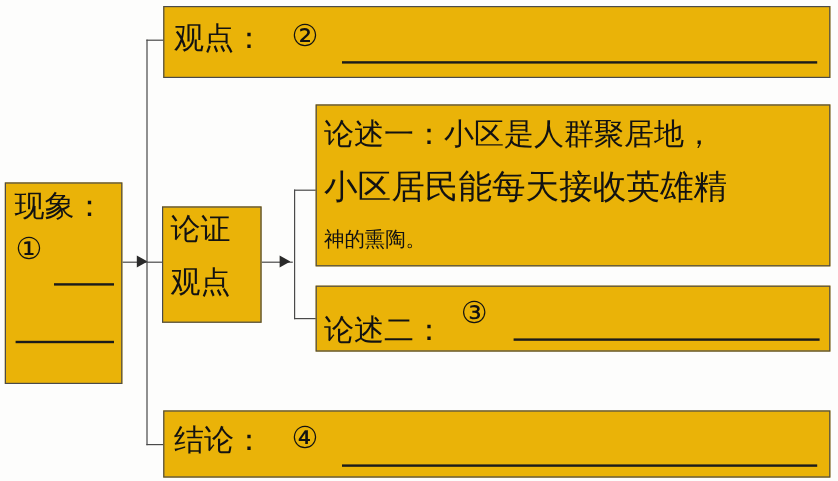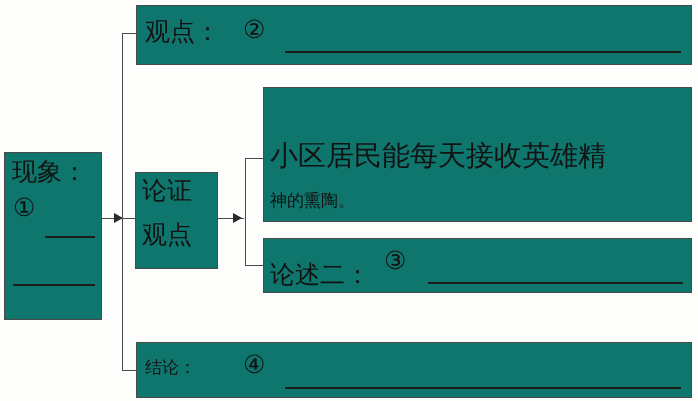--- a/index.html
+++ b/index.html
@@ -6,21 +6,21 @@
   body{
     width:698px;height:401px;
     background:#fdfdfc;
     font-family:"DejaVu Serif","Liberation Serif",serif;
     overflow:hidden;
     position:relative;
   }
   #diagram{position:absolute;left:0;top:0;width:698px;height:401px;}
 
   
-  .node{position:absolute;box-sizing:border-box;border:1.4px solid #4a4a4a;background:#0f766e;}
+  .node{position:absolute;box-sizing:border-box;border:1.4px solid #4a4a4a;background:#eab308;}
   .node .txt{
     position:absolute;
     color:#121212;
     white-space:pre;
     letter-spacing:0px;
   }
 
   
   #box-phenomenon{left:4px;top:152px;width:98px;height:168px;}
   #box-phenomenon .line1{left:7px;top:4px;font-size:25px;line-height:30px;}
@@ -46,21 +46,21 @@
   #box-stmt1 .s3{left:6px;top:90px;font-size:17px;line-height:44px;}
 
   
   #box-stmt2{left:263px;top:238px;width:429px;height:55px;}
   #box-stmt2 .lbl{left:6px;top:20px;font-size:25px;line-height:32px;}
   #box-stmt2 .num{left:120px;top:6px;font-size:25px;line-height:32px;}
   #box-stmt2 .rule{position:absolute;left:164px;top:43px;width:255px;height:0;border-top:2.4px solid #1b1b1b;}
 
   
   #box-conclusion{left:136px;top:342px;width:556px;height:56px;}
-  #box-conclusion .lbl{left:8px;top:8px;font-size:17px;line-height:32px;}
+  #box-conclusion .lbl{left:8px;top:8px;font-size:25px;line-height:32px;}
   #box-conclusion .num{left:106px;top:6px;font-size:25px;line-height:32px;}
   #box-conclusion .rule{position:absolute;left:148px;top:44px;width:396px;height:0;border-top:2.4px solid #1b1b1b;}
 
   
   .conn{position:absolute;background:#4a4a4a;}
   .h{height:1.4px;}
   .v{width:1.4px;}
   .arrow{position:absolute;width:0;height:0;border-top:5px solid transparent;border-bottom:5px solid transparent;border-left:9px solid #2a2a2a;}
 </style>
 </head>
@@ -100,20 +100,21 @@
     <span class="txt l2">观点</span>
   </div>
 
   <div class="node" id="box-viewpoint">
     <span class="txt lbl">观点：</span>
     <span class="txt num">②</span>
     <div class="rule"></div>
   </div>
 
   <div class="node" id="box-stmt1">
+    <span class="txt s1">论述一：小区是人群聚居地，</span>
     <span class="txt s2">小区居民能每天接收英雄精</span>
     <span class="txt s3">神的熏陶。</span>
   </div>
 
   <div class="node" id="box-stmt2">
     <span class="txt lbl">论述二：</span>
     <span class="txt num">③</span>
     <div class="rule"></div>
   </div>
 

